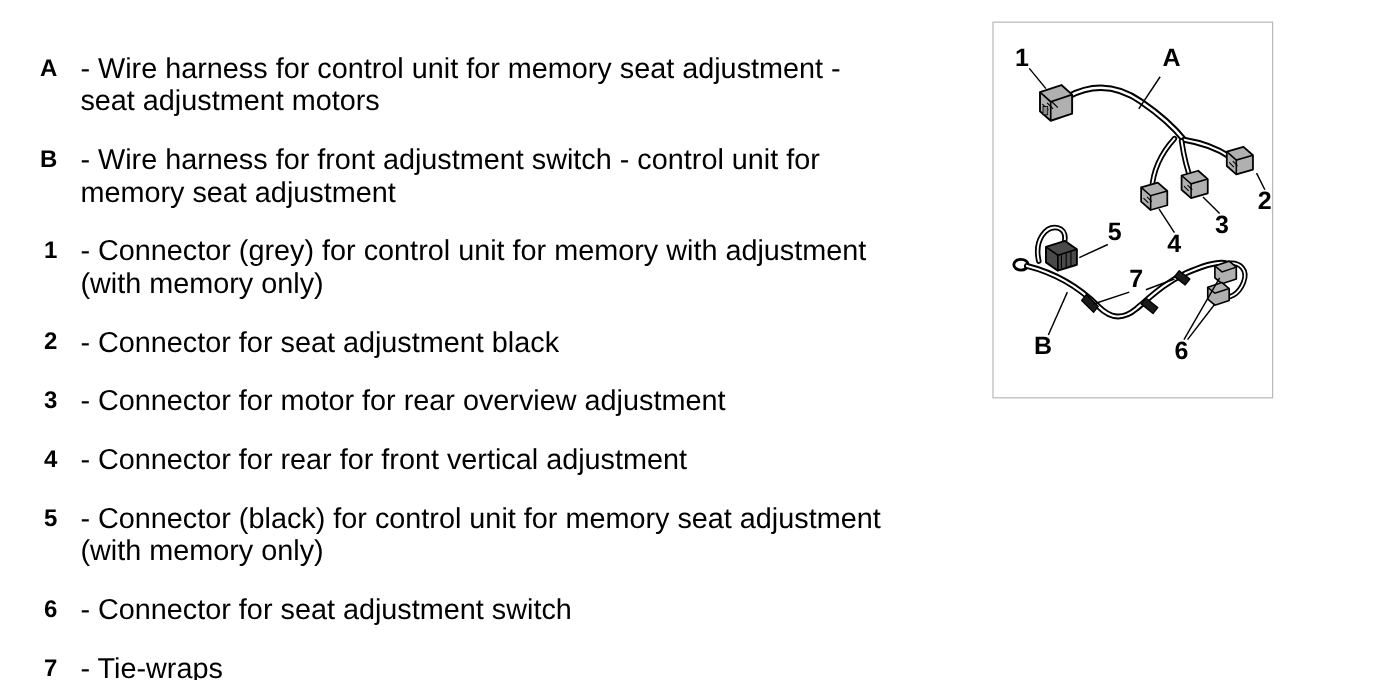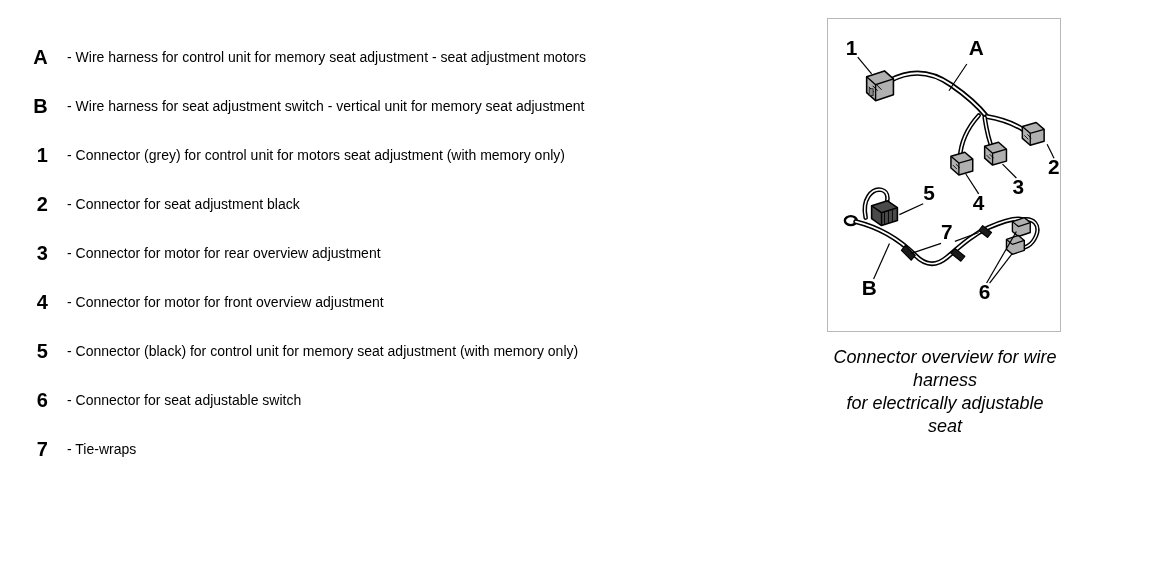--- a/index.html
+++ b/index.html
@@ -33,21 +33,21 @@
     text-align: right;
     font-weight: bold;
     font-size: 20px;
     line-height: 27px;
     padding-right: 0;
     letter-spacing: 0.2px;
   }
   .legend-desc {
     flex: 1 1 auto;
     padding-left: 19px;
-    font-size: 14px;
+    font-size: 24px;
     line-height: 27px;
     font-weight: normal;
     max-width: 680px;
   }
 
   
   #figure-block {
     position: absolute;
     left: 827px;
     top: 18px;
@@ -81,51 +81,51 @@
 
 <div id="legend-list">
 
   <div class="legend-row">
     <div class="legend-key">A</div>
     <div class="legend-desc">- Wire harness for control unit for memory seat adjustment - seat adjustment motors</div>
   </div>
 
   <div class="legend-row">
     <div class="legend-key">B</div>
-    <div class="legend-desc">- Wire harness for seat adjustment switch - vertical unit for memory seat adjustment</div>
+    <div class="legend-desc">- Wire harness for front adjustment switch - control unit for memory seat adjustment</div>
   </div>
 
   <div class="legend-row">
     <div class="legend-key">1</div>
-    <div class="legend-desc">- Connector (grey) for control unit for motors seat adjustment (with memory only)</div>
+    <div class="legend-desc">- Connector (grey) for control unit for memory with adjustment (with memory only)</div>
   </div>
 
   <div class="legend-row">
     <div class="legend-key">2</div>
     <div class="legend-desc">- Connector for seat adjustment black</div>
   </div>
 
   <div class="legend-row">
     <div class="legend-key">3</div>
     <div class="legend-desc">- Connector for motor for rear overview adjustment</div>
   </div>
 
   <div class="legend-row">
     <div class="legend-key">4</div>
-    <div class="legend-desc">- Connector for motor for front overview adjustment</div>
+    <div class="legend-desc">- Connector for rear for front vertical adjustment</div>
   </div>
 
   <div class="legend-row">
     <div class="legend-key">5</div>
     <div class="legend-desc">- Connector (black) for control unit for memory seat adjustment (with memory only)</div>
   </div>
 
   <div class="legend-row">
     <div class="legend-key">6</div>
-    <div class="legend-desc">- Connector for seat adjustable switch</div>
+    <div class="legend-desc">- Connector for seat adjustment switch</div>
   </div>
 
   <div class="legend-row">
     <div class="legend-key">7</div>
     <div class="legend-desc">- Tie-wraps</div>
   </div>
 
 </div>
 
 <div id="figure-block">
@@ -240,18 +240,14 @@
         <text x="146" y="192">4</text>
         <text x="96" y="182">5</text>
         <text x="114" y="222">7</text>
         <text x="34" y="278">B</text>
         <text x="152" y="282">6</text>
       </g>
 
     </svg>
   </div>
 
-  <div id="figure-caption">
-    <span class="cap-line">Connector overview for wire harness</span>
-    <span class="cap-line">for electrically adjustable seat</span>
-  </div>
 
 </div>
 
 </body></html>

